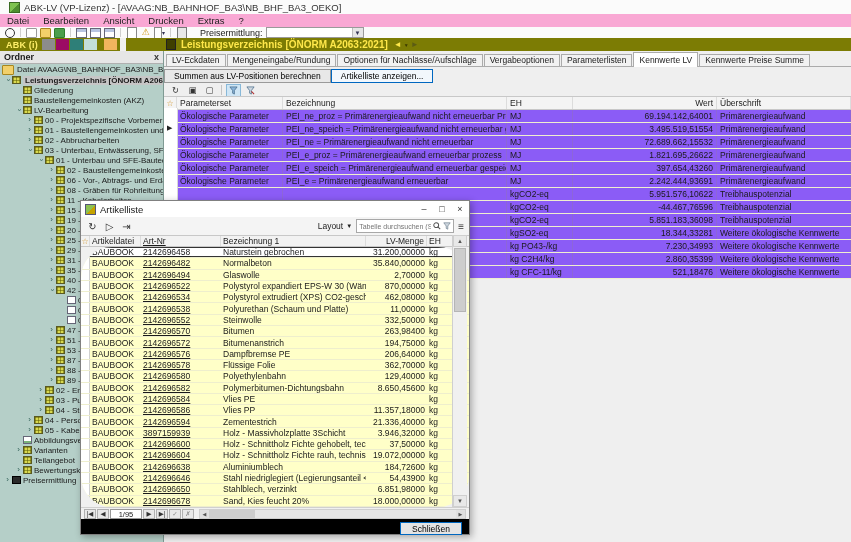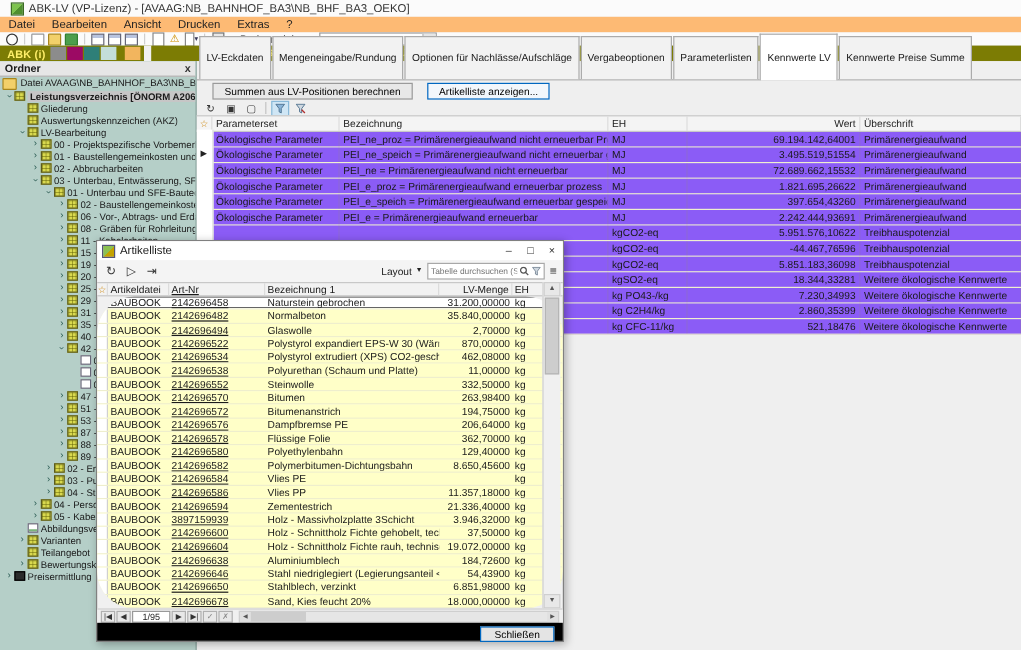--- a/index.html
+++ b/index.html
@@ -4,21 +4,21 @@
 <style>
   html,body{margin:0;padding:0;background:#888;}
   #app{position:relative;width:851px;height:542px;background:#f0f0f0;overflow:hidden;
        font-family:"Liberation Sans","DejaVu Sans",sans-serif;color:#1a1a1a;
        -webkit-font-smoothing:antialiased;}
   
   .titlebar{position:absolute;left:0;top:0;right:0;height:14px;background:#fbfbfb;
             display:flex;align-items:center;gap:4px;padding-left:9px;font-size:9.5px;color:#333;}
   .appicon{width:9px;height:9px;background:linear-gradient(135deg,#7ec34f 50%,#4f8f2f 50%);
            border:1px solid #3a6b22;}
-  .menubar{position:absolute;left:0;top:14px;right:0;height:13px;background:#fdba74;
+  .menubar{position:absolute;left:0;top:14px;right:0;height:13px;background:#f9a8d4;
            display:flex;align-items:center;font-size:9.5px;color:#222;}
   .menu-item{padding:0 7px;}
   .toolbar{position:absolute;left:0;top:27px;right:0;height:11px;background:#fbfbfb;
            border-bottom:1px solid #e2e2e2;display:flex;align-items:center;gap:3px;padding-left:4px;}
   .tsep{width:1px;height:9px;background:#cfcfcf;margin:0 2px;}
   .tico{width:11px;height:9px;display:flex;align-items:center;justify-content:center;font-size:8px;color:#444;}
   .circ{width:8px;height:8px;border:1.4px solid #333;border-radius:50%;}
   .fold{width:11px;height:8px;border:1px solid #999;background:#fff;border-radius:1px;}
   .fold.yellow{background:#f2d06a;border-color:#a8861e;}
   .fold.green{background:#4c9e4c;border-color:#2e7e2e;}
@@ -62,25 +62,25 @@
      background-size:3px 3px;}
   .ico-doc{background:#fff;border:1px solid #667;}
   .ico-img{background:#fff;border:1px solid #667;box-shadow:inset 0 -2px 0 #7ab47a;}
   .ico-calc{background:#2a2a2a;border:1px solid #000;}
   .lbl{overflow:hidden;text-overflow:clip;}
   .lbl.sel{background:#c6c6c6;font-weight:bold;padding:0 2px;}
   
   .content{position:absolute;left:164px;top:51px;right:0;bottom:0;background:#efefef;}
   .tabbar{position:absolute;left:0;top:0;right:0;height:15px;display:flex;align-items:flex-end;
           padding-left:2px;font-size:8.5px;border-bottom:1px solid #ababab;}
-  .tab{height:11px;line-height:11px;padding:12px 5px;background:#f2f2f2;border:1px solid #ababab;
+  .tab{height:11px;line-height:11px;padding:0 5px;background:#f2f2f2;border:1px solid #ababab;
        border-bottom:none;margin-right:1px;white-space:nowrap;}
   .tab.active{height:14px;line-height:14px;background:#fff;position:relative;z-index:2;margin-bottom:-1px;}
-  .actionrow{position:absolute;left:0;top:16px;right:0;height:17px;display:flex;gap:12px;
-             align-items:center;padding-left:13px;}
+  .actionrow{position:absolute;left:0;top:16px;right:0;height:17px;display:flex;gap:0;
+             align-items:center;padding-left:0;}
   .btn{font-size:8.5px;height:14px;line-height:12px;padding:0 9px;background:#e8e8e8;
        border:1px solid #9a9a9a;white-space:nowrap;}
   .btn.focus{border:1px solid #0067c0;background:#f2f7fc;}
   .gridbar{position:absolute;left:0;top:33px;right:0;height:12px;display:flex;align-items:center;
            gap:2px;padding-left:4px;}
   .gi{width:13px;height:11px;border:1px solid transparent;display:flex;align-items:center;
       justify-content:center;font-size:8.5px;color:#333;}
   .gi.active{background:#cfe6f5;border-color:#88b8d8;}
   .gsep{width:1px;height:10px;background:#c4c4c4;margin:0 2px;}
   
@@ -263,21 +263,21 @@
           <span class="lbl sel">Leistungsverzeichnis [ÖNORM A2063:2021]</span>
         </div>
         <div class="trow" style="padding-left: 14px;">
           <span class="exp"></span>
           <span class="ico ico-table"></span>
           <span class="lbl">Gliederung</span>
         </div>
         <div class="trow" style="padding-left: 14px;">
           <span class="exp"></span>
           <span class="ico ico-table"></span>
-          <span class="lbl">Auswertungskennzeichen (AKZ)</span>
+          <span class="lbl">Baustellengemeinkosten (AKZ)</span>
         </div>
         <div class="trow" style="padding-left: 14px;">
           <span class="exp open">›</span>
           <span class="ico ico-table"></span>
           <span class="lbl">LV-Bearbeitung</span>
         </div>
         <div class="trow" style="padding-left: 25px;">
           <span class="exp">›</span>
           <span class="ico ico-table"></span>
           <span class="lbl">00 - Projektspezifische Vorbemerkunge</span>

